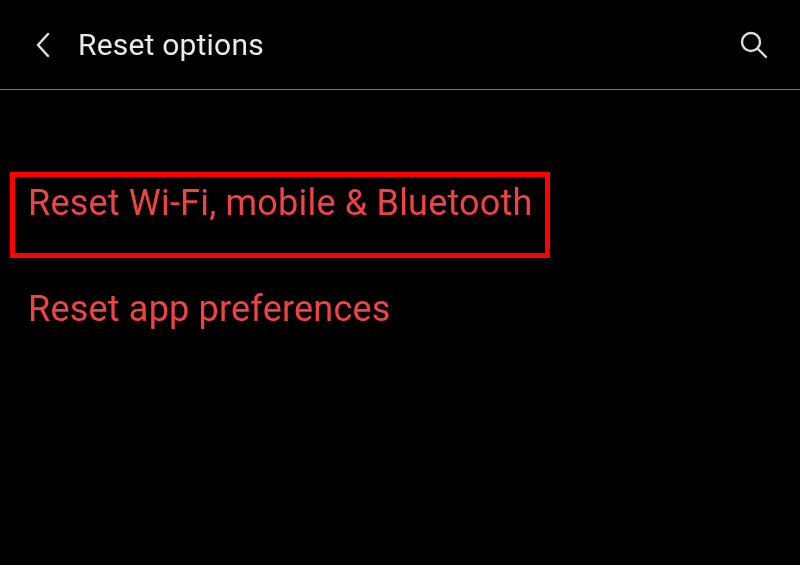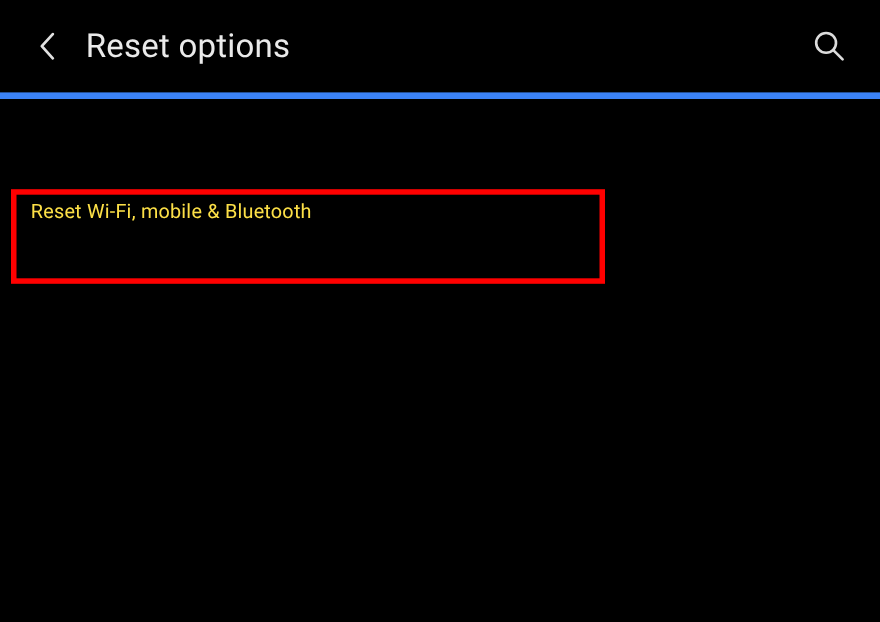--- a/index.html
+++ b/index.html
@@ -13,21 +13,21 @@
       background: #000000;
       font-family: -apple-system, BlinkMacSystemFont, "Segoe UI", Roboto, Helvetica, Arial, sans-serif;
       color: #e8e8e8;
       overflow: hidden;
     }
     .header {
       display: flex;
       align-items: center;
       height: 90px;
       padding: 0 28px 0 28px;
-      border-bottom: 6px solid #3b82f6;
+      border-bottom: 1px solid #3b82f6;
       text-align: right;
     }
     .back-button {
       display: flex;
       align-items: center;
       justify-content: center;
       width: 30px;
       height: 30px;
       cursor: pointer;
       color: #e0e0e0;
@@ -47,23 +47,23 @@
       width: 36px;
       height: 36px;
       cursor: pointer;
       color: #dcdcdc;
     }
     .content {
       padding-top: 62px;
     }
     .list-item {
       padding: 30px 28px 34px 28px;
-      font-size: 18px;
+      font-size: 36px;
       font-weight: 400;
-      color: #fde047;
+      color: #ef4444;
       cursor: pointer;
       letter-spacing: 0.2px;
     }
     .highlight-box {
       position: absolute;
       border: 5px solid #ff0000;
       pointer-events: none;
     }
   </style>
 </head>
@@ -81,15 +81,18 @@
       <circle cx="12" cy="12" r="9" stroke="currentColor" stroke-width="2.4"></circle>
       <line x1="19" y1="19" x2="27" y2="27" stroke="currentColor" stroke-width="2.4" stroke-linecap="round"></line>
     </svg>
   </div>
 </div>
 
 <div class="content">
   <div class="list-item">
     <span>Reset Wi-Fi, mobile &amp; Bluetooth</span>
   </div>
+  <div class="list-item">
+    <span>Reset app preferences</span>
+  </div>
 </div>
 
 <div class="highlight-box" style="left:10px; top:172px; width:540px; height:86px;"></div>
 
 </body></html>

